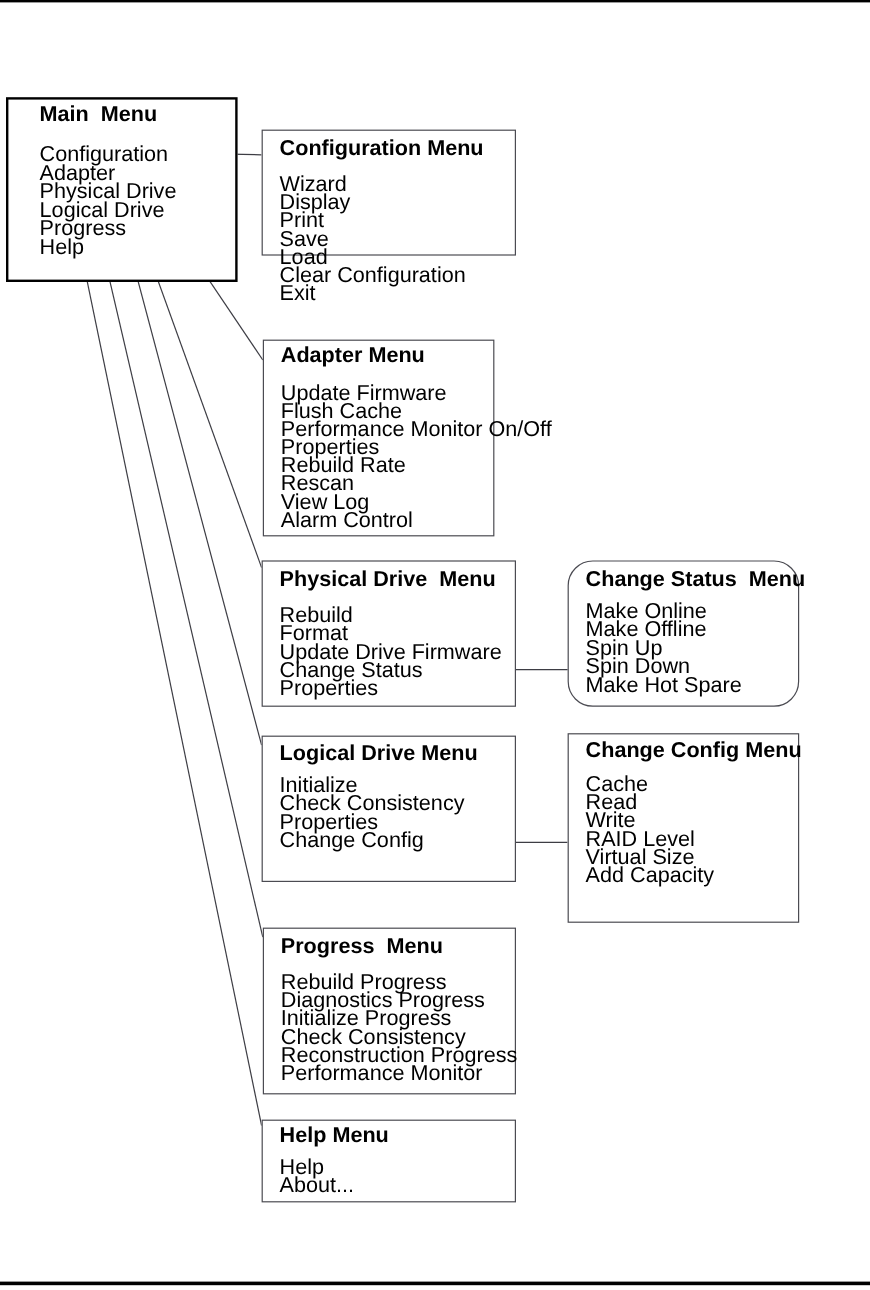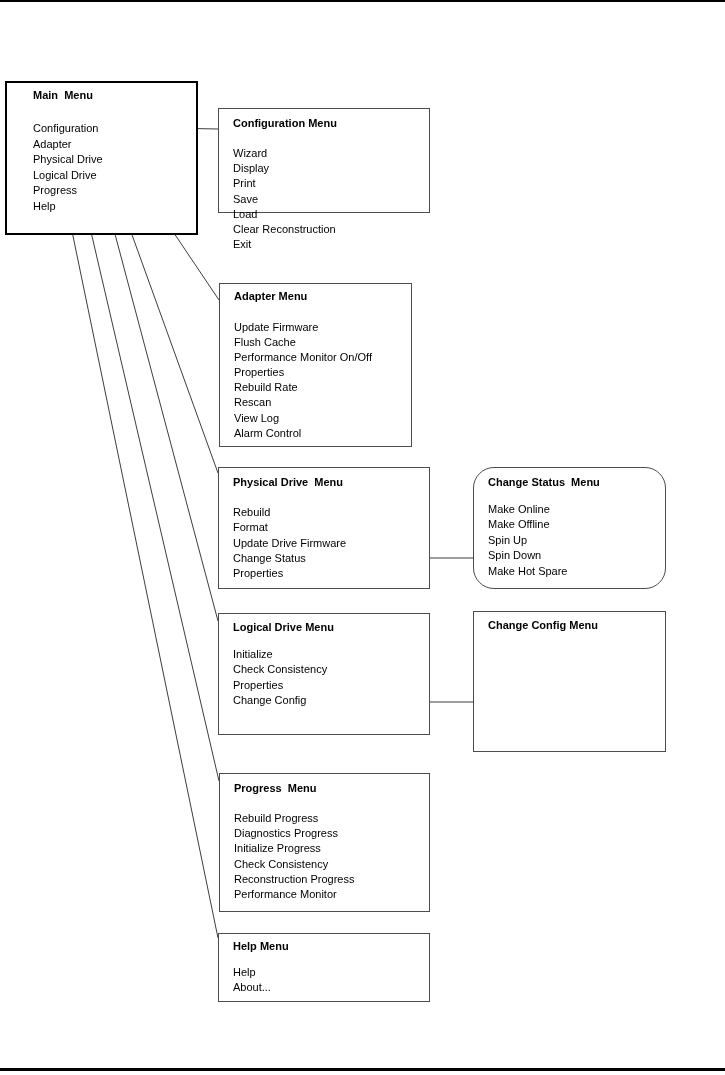--- a/index.html
+++ b/index.html
@@ -17,21 +17,21 @@
   #bottom-rule { top: 1068px; height: 3px; }
 
   #connector-layer { position: absolute; left: 0; top: 0; width: 725px; height: 1075px; }
   #connector-layer line { stroke: #3d3d44; stroke-width: 1; }
 
   .menu-box {
     position: absolute;
     box-sizing: border-box;
     background: #ffffff;
     border: 1.5px solid #4b4b52;
-    font-size: 11px;
+    font-size: 18px;
     line-height: 15px;
   }
   .menu-title { font-weight: bold; margin: 7px 0 0 14px; white-space: pre; }
   .menu-items { margin: 14px 0 0 14px; line-height: 15.3px; }
   .menu-item { white-space: pre; }
 
   #box-main { left: 5px; top: 81px; width: 193px; height: 154px; border: 2px solid #000000; }
   #box-main .menu-title { margin: 5px 0 0 26px; }
   #box-main .menu-items { margin: 18px 0 0 26px; line-height: 15.5px; }
 
@@ -45,21 +45,21 @@
   #box-physical-drive { left: 218px; top: 467px; width: 212px; height: 122px; }
   #box-physical-drive .menu-items { margin-top: 15px; }
 
   #box-change-status { left: 473px; top: 467px; width: 193px; height: 122px; border-radius: 21px; }
   #box-change-status .menu-items { margin-top: 12px; line-height: 15.4px; }
 
   #box-logical-drive { left: 218px; top: 613px; width: 212px; height: 122px; }
   #box-logical-drive .menu-title { margin-top: 6px; }
   #box-logical-drive .menu-items { margin-top: 12px; }
 
-  #box-change-config { left: 473px; top: 611px; width: 193px; height: 141px; }
+  #box-change-config { left: 473px; top: 611px; width: 193px; height: 158px; }
   #box-change-config .menu-title { margin-top: 6px; }
   #box-change-config .menu-items { margin-top: 13px; line-height: 15.2px; }
 
   #box-progress { left: 219px; top: 773px; width: 211px; height: 139px; }
   #box-progress .menu-items { margin-top: 15px; line-height: 15.2px; }
 
   #box-help { left: 218px; top: 933px; width: 212px; height: 69px; }
   #box-help .menu-title { margin-top: 5px; }
   #box-help .menu-items { margin-top: 11px; }
 </style>
@@ -95,21 +95,21 @@
   </div>
 
   <div id="box-configuration" class="menu-box">
     <div class="menu-title">Configuration Menu</div>
     <div class="menu-items">
         <div class="menu-item">Wizard</div>
         <div class="menu-item">Display</div>
         <div class="menu-item">Print</div>
         <div class="menu-item">Save</div>
         <div class="menu-item">Load</div>
-        <div class="menu-item">Clear Reconstruction</div>
+        <div class="menu-item">Clear Configuration</div>
         <div class="menu-item">Exit</div>
       </div>
   </div>
 
   <div id="box-adapter" class="menu-box">
     <div class="menu-title">Adapter Menu</div>
     <div class="menu-items">
         <div class="menu-item">Update Firmware</div>
         <div class="menu-item">Flush Cache</div>
         <div class="menu-item">Performance Monitor On/Off</div>
@@ -148,20 +148,28 @@
     <div class="menu-items">
         <div class="menu-item">Initialize</div>
         <div class="menu-item">Check Consistency</div>
         <div class="menu-item">Properties</div>
         <div class="menu-item">Change Config</div>
       </div>
   </div>
 
   <div id="box-change-config" class="menu-box">
     <div class="menu-title">Change Config Menu</div>
+    <div class="menu-items">
+        <div class="menu-item">Cache</div>
+        <div class="menu-item">Read</div>
+        <div class="menu-item">Write</div>
+        <div class="menu-item">RAID Level</div>
+        <div class="menu-item">Virtual Size</div>
+        <div class="menu-item">Add Capacity</div>
+      </div>
   </div>
 
   <div id="box-progress" class="menu-box">
     <div class="menu-title">Progress  Menu</div>
     <div class="menu-items">
         <div class="menu-item">Rebuild Progress</div>
         <div class="menu-item">Diagnostics Progress</div>
         <div class="menu-item">Initialize Progress</div>
         <div class="menu-item">Check Consistency</div>
         <div class="menu-item">Reconstruction Progress</div>

